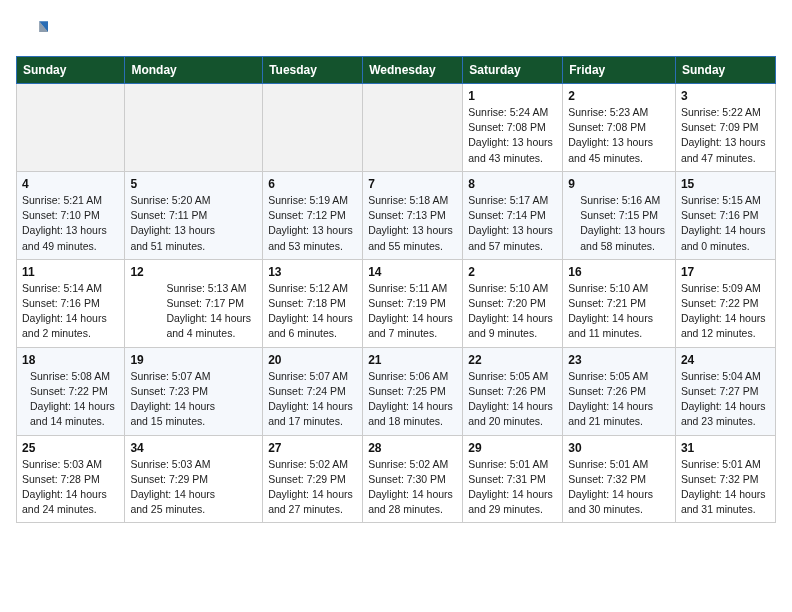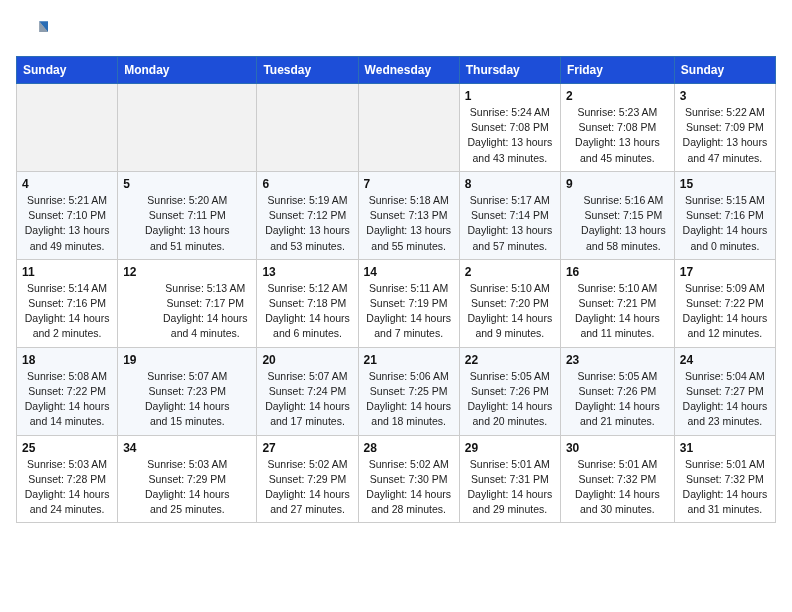--- a/index.html
+++ b/index.html
@@ -43,21 +43,21 @@
     .subtitle {
       font-size: 15px;
       color: #333;
     }
     table {
       width: 100%;
       border-collapse: collapse;
       font-size: 11px;
     }
     th {
-      background-color: #1d4ed8;
+      background-color: #14532d;
       color: #fff;
       text-align: left;
       padding: 6px 6px;
       font-size: 12px;
       font-weight: bold;
       border: 1px solid #2a6db5;
     }
     td {
       border: 1px solid #ccc;
       vertical-align: top;
@@ -82,21 +82,20 @@
       font-weight: bold;
       font-size: 12px;
       color: #111;
       display: block;
       margin-bottom: 2px;
     }
     .day-info {
       color: #222;
       font-size: 10.5px;
       line-height: 1.45;
-      text-align: center;
     }
   </style>
 </head>
 <body>
 
 <div class="header">
   <div class="logo">
     <svg class="logo-icon" viewBox="0 0 36 36">
       <polygon points="26,6 36,6 36,18" fill="#2a6db5"></polygon>
       <polygon points="26,6 36,18 26,18" fill="#1a3a5c" opacity="0.5"></polygon>
@@ -112,21 +111,21 @@
   </div>
 </div>
 
 <table>
   <thead>
     <tr>
     <th>Sunday</th>
         <th>Monday</th>
         <th>Tuesday</th>
         <th>Wednesday</th>
-        <th>Thursday</th>
+        <th>Saturday</th>
         <th>Friday</th>
         <th>Sunday</th>
       </tr>
   </thead>
   <tbody id="calendar-body">
   <tr>
         <td class="empty"></td>
         <td class="empty"></td>
         <td class="empty"></td>
         <td class="empty"></td>
@@ -250,21 +249,21 @@
           <span class="day-num">17</span>
           <div class="day-info" style="white-space: pre-line;">Sunrise: 5:09 AM
 Sunset: 7:22 PM
 Daylight: 14 hours
 and 12 minutes.</div>
         </td>
       </tr>
       <tr>
         <td>
           <span class="day-num">18</span>
-          <div class="day-info" style="white-space: pre-line;">Sunrise: 5:08 AM
+          <div class="day-info" style="white-space: pre-line; margin-left: 8px;">Sunrise: 5:08 AM
 Sunset: 7:22 PM
 Daylight: 14 hours
 and 14 minutes.</div>
         </td>
         <td>
           <span class="day-num">19</span>
           <div class="day-info" style="white-space: pre-line;">Sunrise: 5:07 AM
 Sunset: 7:23 PM
 Daylight: 14 hours
 and 15 minutes.</div>

